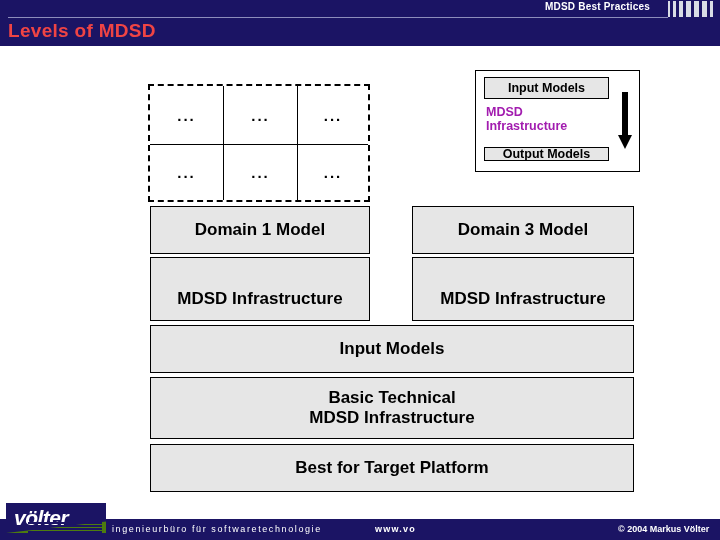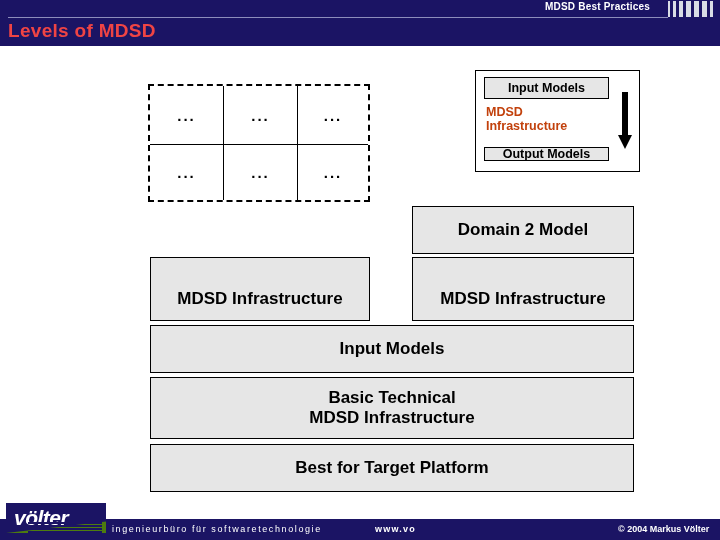--- a/index.html
+++ b/index.html
@@ -119,21 +119,21 @@
     justify-content: center;
     font-size: 12.5px;
     font-weight: bold;
     color: #000000;
     text-align: center;
   }
   .legend .ltext {
     position: absolute;
     font-size: 12.5px;
     font-weight: bold;
-    color: #c2410c;
+    color: #a21caf;
     line-height: 1.15;
     text-align: left;
   }
   .legend .arrow {
     position: absolute;
     right: 7px; top: 21px;
     width: 14px; height: 58px;
   }
   .legend .arrow .shaft {
     position: absolute;
@@ -249,22 +249,23 @@
 
   <div class="dashed-group" style="left:148px; top:38px; width:222px; height:118px;">
     <div class="dots-cell" style="left:0px; top:0px; width:74px; height:59px;">...</div>
     <div class="dots-cell" style="left:74px; top:0px; width:74px; height:59px;">...</div>
     <div class="dots-cell last-col" style="left:148px; top:0px; width:70px; height:59px;">...</div>
     <div class="dots-cell last-row" style="left:0px; top:59px; width:74px; height:55px;">...</div>
     <div class="dots-cell last-row" style="left:74px; top:59px; width:74px; height:55px;">...</div>
     <div class="dots-cell last-col last-row" style="left:148px; top:59px; width:70px; height:55px;">...</div>
   </div>
 
-
-  <div class="box" style="left:412px; top:160px; width:222px; height:48px; font-size:17px;">Domain 2 Model</div>
+  <div class="box" style="left:150px; top:160px; width:220px; height:48px; font-size:17px;">Domain 1 Model</div>
+
+  <div class="box" style="left:412px; top:160px; width:222px; height:48px; font-size:17px;">Domain 3 Model</div>
 
   <div class="box" style="left:150px; top:211px; width:220px; height:64px; font-size:17px;">
     <div>
       <br>
       <span>MDSD Infrastructure</span>
     </div>
   </div>
 
   <div class="box" style="left:412px; top:211px; width:222px; height:64px; font-size:17px;">
     <div>

